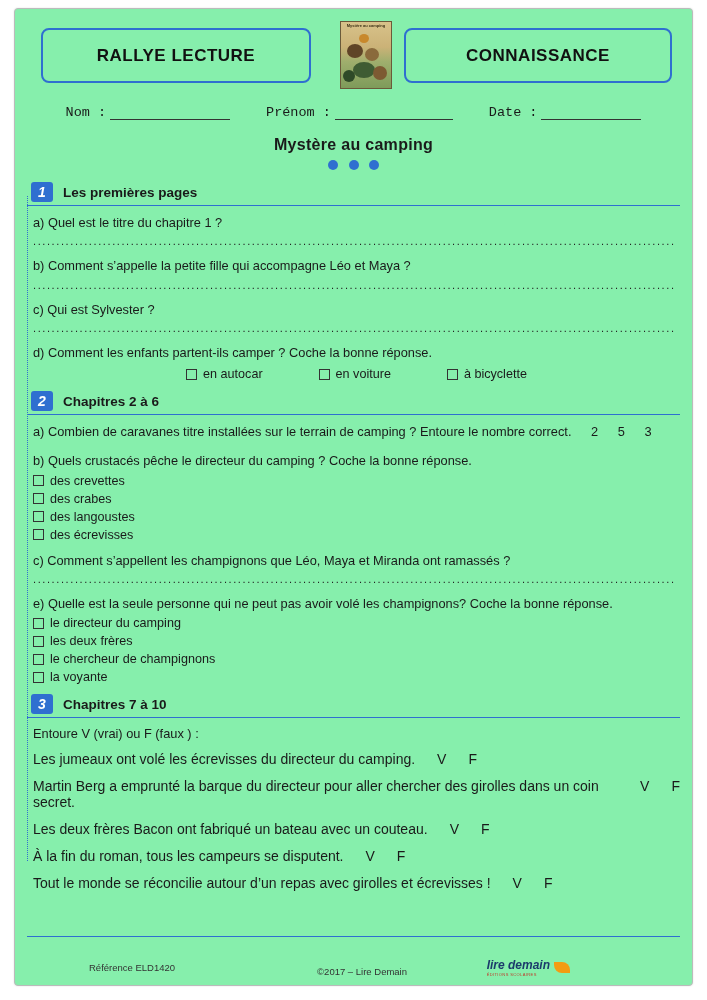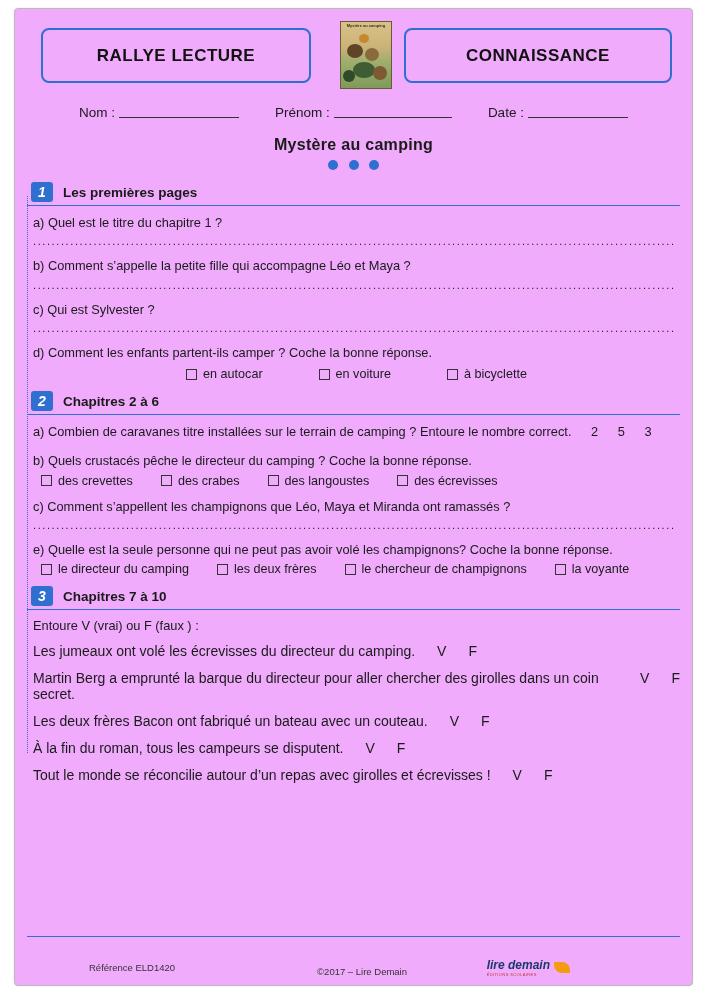--- a/index.html
+++ b/index.html
@@ -11,21 +11,21 @@
     position:relative;
     overflow:hidden;
   }
   .page{
     position:absolute;
     left:14px;top:8px;
     width:679px;height:978px;
     border:1px solid #bbbbbb;
     border-radius:4px;
     box-sizing:border-box;
-    background:#f0abfc;
+    background:#86efac;
     box-shadow:0 0 2px rgba(0,0,0,.12);
   }
   
   .header{
     position:relative;
     height:80px;
     margin:10px 12px 0 12px;
   }
   .hdr-box{
     position:absolute;top:9px;
@@ -59,21 +59,21 @@
   .b4{left:2px;top:48px;width:12px;height:12px;background:#2f4a28;}
   .b5{left:32px;top:44px;width:14px;height:14px;background:#7d5a32;}
   .b6{left:18px;top:12px;width:10px;height:9px;background:#c8882c;}
   
   .identity{
     margin:6px 12px 0 12px;
     display:flex;justify-content:center;align-items:flex-end;
     font-size:13.5px;
     gap:0px;
   }
-  .identity .fld{display:flex;}
+  .identity .fld{display:flex;align-items:flex-end;font-family:Liberation Mono, monospace;}
   .identity .lbl{white-space:nowrap;}
   .identity .rule{
     display:inline-block;border-bottom:1px solid #333;height:12px;margin-left:4px;
   }
   .r-nom{width:120px;}
   .r-prenom{width:118px;}
   .r-date{width:100px;}
   .sp{width:36px;}
   
   .booktitle{
@@ -129,21 +129,21 @@
   }
   .choices{
     display:flex;margin:6px 0 0 6px;font-size:12.6px;
   }
   .choices.center{justify-content:center;gap:56px;}
   .choice{display:flex;align-items:center;white-space:nowrap;}
   .cb{
     display:inline-block;width:9px;height:9px;border:1px solid #333;
     margin-right:6px;
   }
-  .choice-row{display:flex;gap:28px;margin:4px 0 8px 14px;font-size:12.6px;flex-wrap:nowrap;}
+  .choice-row{display:flex;gap:4px;margin:4px 0 8px 6px;font-size:12.6px;flex-wrap:nowrap;flex-direction:column;}
   .inline-dots{letter-spacing:1.6px;}
   .tf-intro{font-size:12.8px;margin:2px 0 10px 6px;}
   .tf-row{
     display:flex;align-items:baseline;
     font-size:14px;margin:0 0 11px 6px;
   }
   .tf-stmt{}
   .tf-v{margin-left:22px;}
   .tf-f{margin-left:22px;}
   

